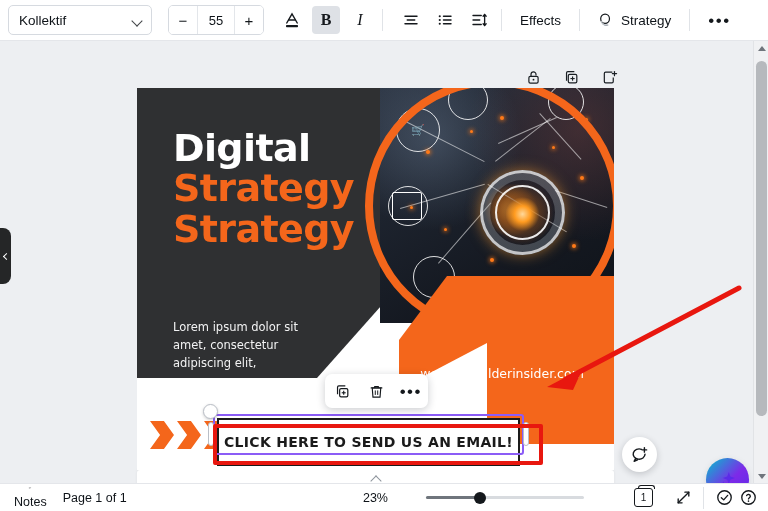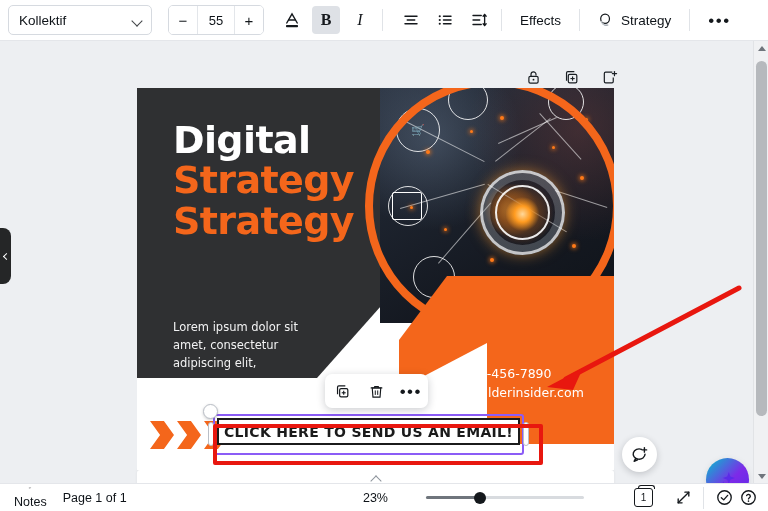--- a/index.html
+++ b/index.html
@@ -165,21 +165,21 @@
   .orange-tri {
     position: absolute; left: 243px; top: 210px; width: 120px; height: 120px;
     background: #f4661b;
     clip-path: polygon(0 100%, 100% 0, 100% 100%);
   }
   .white-wedge {
     position: absolute; left: 150px; top: 255px; width: 200px; height: 105px;
     background: #fff;
     clip-path: polygon(0 100%, 100% 0, 100% 100%);
   }
-  .title-blk { position: absolute; left: 36px; top: 32px; z-index: 6; }
+  .title-blk { position: absolute; left: 36px; top: 40px; z-index: 6; }
   .t-line {
     font-family: "DejaVu Sans", sans-serif;
     font-size: 38px; line-height: 1.06; font-weight: 600; letter-spacing: -.6px;
   }
   .t-white { color: #fff; }
   .t-orange { color: #f4661b; }
   .body-txt {
     position: absolute; left: 36px; top: 231px; z-index: 6;
     font-family: "DejaVu Sans", sans-serif;
     font-size: 11.5px; line-height: 1.55; color: #f2f2f3; width: 150px;
@@ -194,21 +194,21 @@
     position: absolute; left: 13px; top: 333px; z-index: 7;
     display: flex; gap: 3px;
   }
   .cv {
     width: 24px; height: 28px; background: #f4661b;
     clip-path: polygon(0 0, 58% 0, 100% 50%, 58% 100%, 0 100%, 42% 50%);
   }
   
   .cta-wrap { position: absolute; left: 80px; top: 330px; z-index: 8; }
   .cta {
-    width: 303px; height: 27px;
+    width: 303px; height: 48px;
     background: #fff;
     border: 2px solid #1b1b1b;
     display: flex; align-items: center; justify-content: center;
     font-family: "DejaVu Sans", sans-serif;
     font-weight: 700; font-size: 14px; letter-spacing: .3px; color: #1b1b1b;
   }
   .sel-box {
     position: absolute; left: -4px; top: -4px;
     width: 311px; height: 41px;
     border: 2px solid #8b5cf6; border-radius: 3px;
@@ -506,21 +506,20 @@
 
       <div class="title-blk">
         <div class="t-line t-white">Digital</div>
         <div class="t-line t-orange">Strategy</div>
         <div class="t-line t-orange">Strategy</div>
       </div>
 
       <div class="body-txt">Lorem ipsum dolor sit amet, consectetur adipiscing elit,</div>
 
       <div class="contact">
-        <div>+123-456-7890</div>
         <div>websitebuilderinsider.com</div>
       </div>
 
       <div class="chevrons">
         <div class="cv"></div>
         <div class="cv"></div>
         <div class="cv"></div>
       </div>
 
       <div class="cta-wrap">

